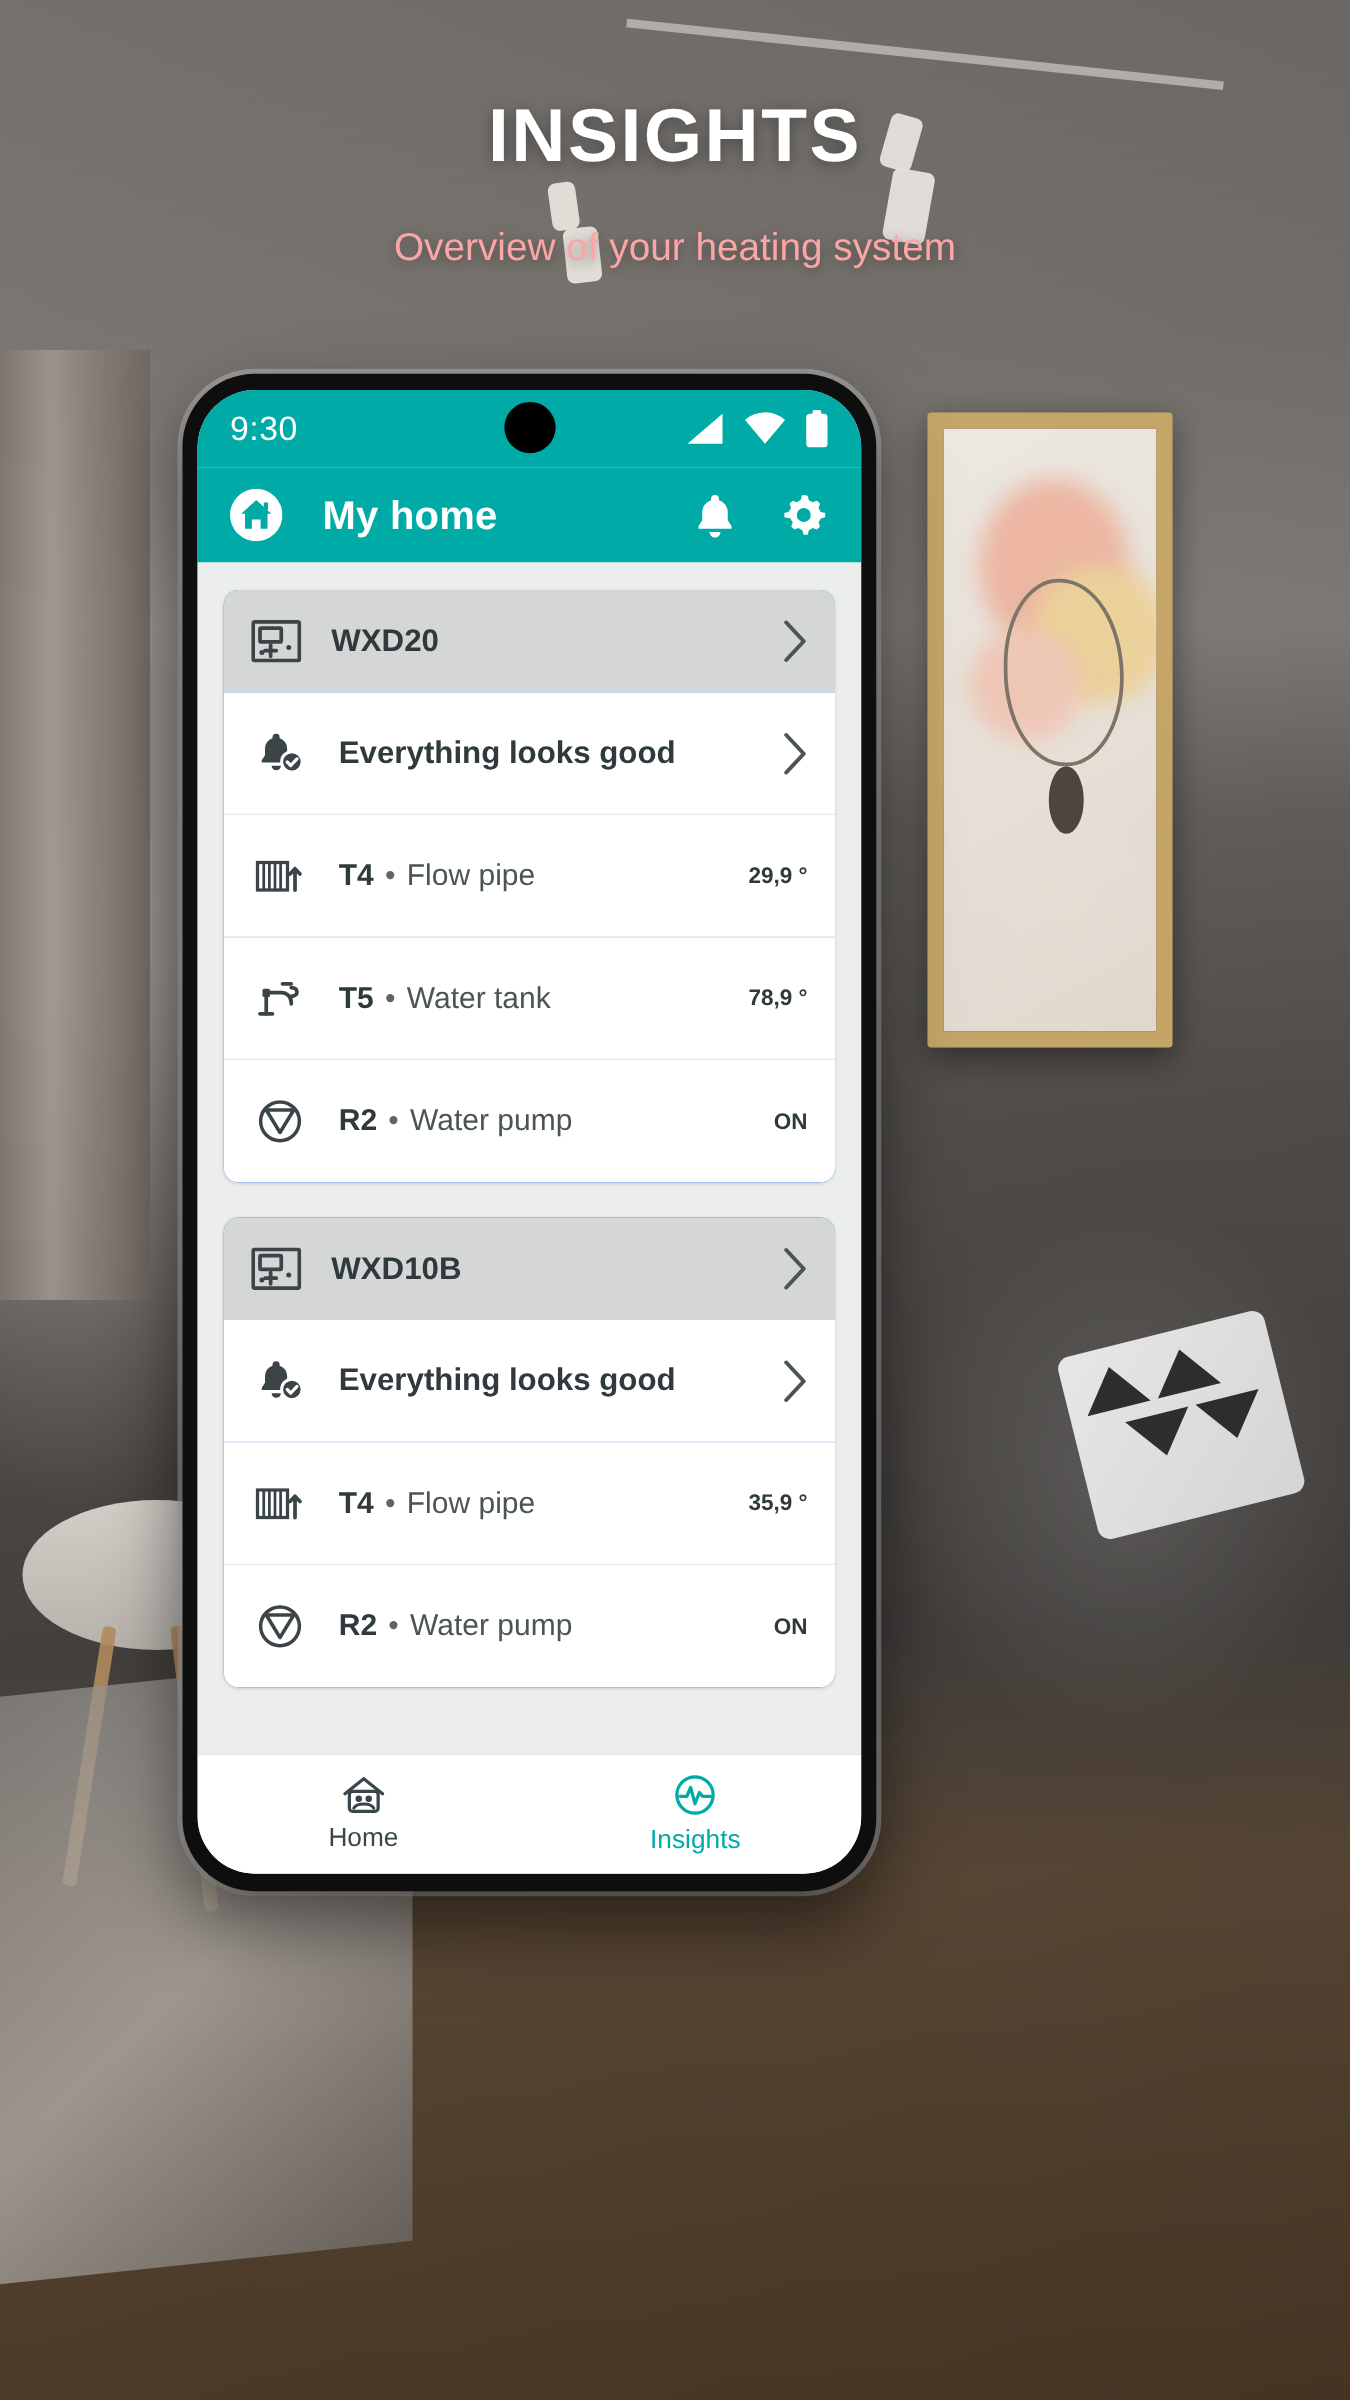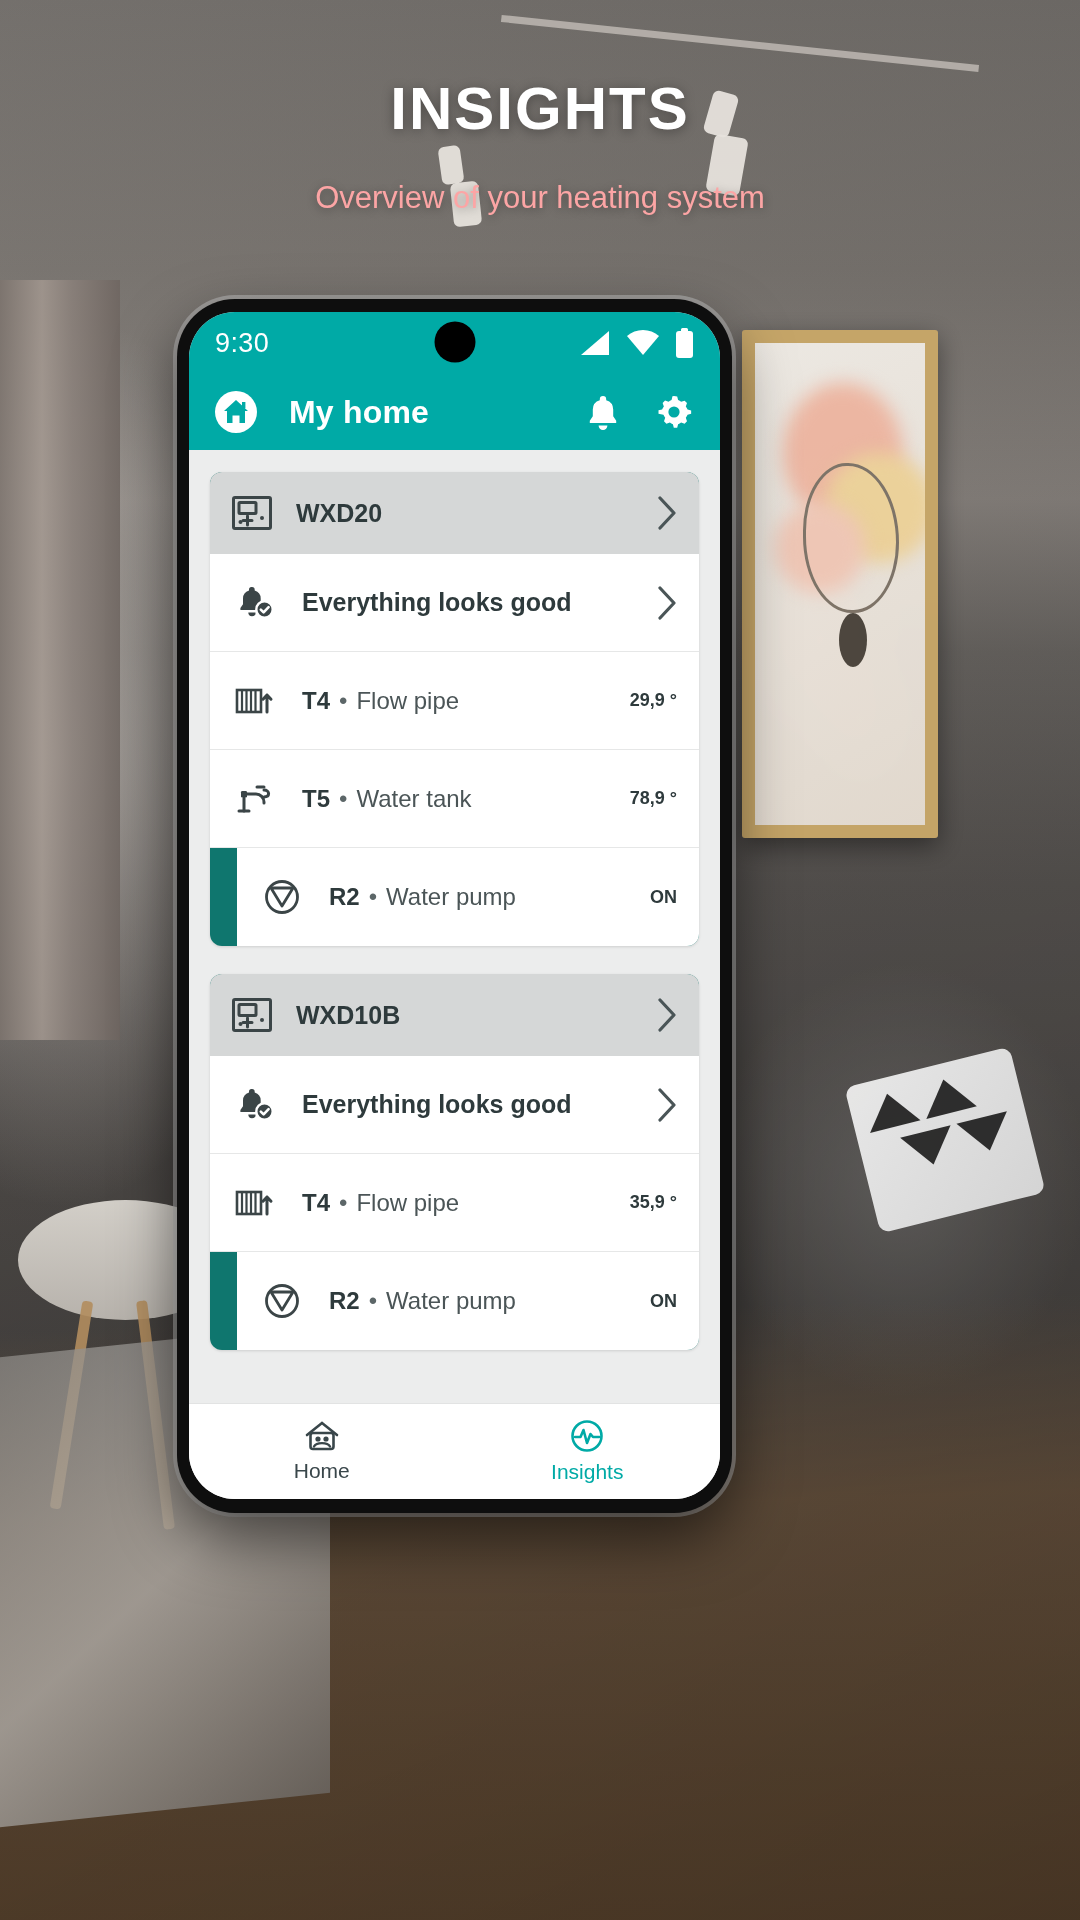--- a/index.html
+++ b/index.html
@@ -63,21 +63,21 @@
     font-size:60px;font-weight:bold;color:#ffffff;letter-spacing:2px;
     text-shadow:0 2px 12px rgba(0,0,0,.35);
   }
   .subhead{
     margin-top:37px;font-size:31px;color:#fca5a5;font-weight:400;
     text-shadow:0 2px 10px rgba(0,0,0,.35);
   }
 
   
   .phone{
-    position:absolute;left:177px;top:299px;width:555px;height:1214px;z-index:8;
+    position:absolute;left:146px;top:299px;width:555px;height:1214px;z-index:8;
     background:#0e0e0e;border-radius:58px;
     box-shadow:0 26px 60px rgba(0,0,0,.55), 0 0 0 4px rgba(190,190,190,.55);
     padding:13px 12px 14px 12px;
   }
   .screen{
     width:100%;height:100%;background:#eceded;border-radius:46px;overflow:hidden;
     display:flex;flex-direction:column;position:relative;
   }
 
   
@@ -96,35 +96,35 @@
   .appbar{
     height:76px;background:#00aaa6;flex:0 0 auto;display:flex;align-items:center;
     padding:0 26px;gap:32px;
   }
   .appbar-title{color:#fff;font-size:32px;font-weight:bold;letter-spacing:.2px;}
   .appbar-actions{margin-left:auto;display:flex;align-items:center;gap:34px;}
 
   
   .content{flex:1 1 auto;background:#eceded;overflow:hidden;padding:22px 21px 0 21px;}
   .card{
-    background:#0f766e;border-radius:12px;overflow:hidden;margin-bottom:28px;
+    background:#3b82f6;border-radius:12px;overflow:hidden;margin-bottom:28px;
     box-shadow:0 1px 3px rgba(0,0,0,.13);
     text-align:right;
   }
   .card-header{
     background:#d5d7d7;display:flex;align-items:center;height:82px;padding:0 22px;gap:24px;
   }
   .card-header .title{font-size:25px;font-weight:bold;color:#2e3a3c;}
   .chev{margin-left:auto;color:#4a5557;display:flex;align-items:center;}
 
   .row{
     display:flex;align-items:center;min-height:98px;padding:0 22px;gap:24px;
     border-bottom:1px solid #e6e7e7;background:#fff;
   }
-  .row:last-child{border-bottom:none;margin-left:27px;}
+  .row:last-child{border-bottom:none;}
   .row .ic{width:46px;display:flex;align-items:center;justify-content:center;flex:0 0 46px;}
   .row .label{font-size:24px;color:#3b4547;display:flex;align-items:baseline;gap:9px;}
   .row .label .code{font-weight:bold;color:#2e3a3c;}
   .row .label .dot{color:#5c6668;font-size:24px;line-height:1;}
   .row .label .name{font-weight:400;color:#4b5557;}
   .row .value{margin-left:auto;font-size:18px;font-weight:bold;color:#2e3a3c;white-space:nowrap;}
   .row .chev{margin-left:auto;}
 
   .row.stacked{align-items:center;}
   .stack{display:flex;flex-direction:column;gap:7px;}

